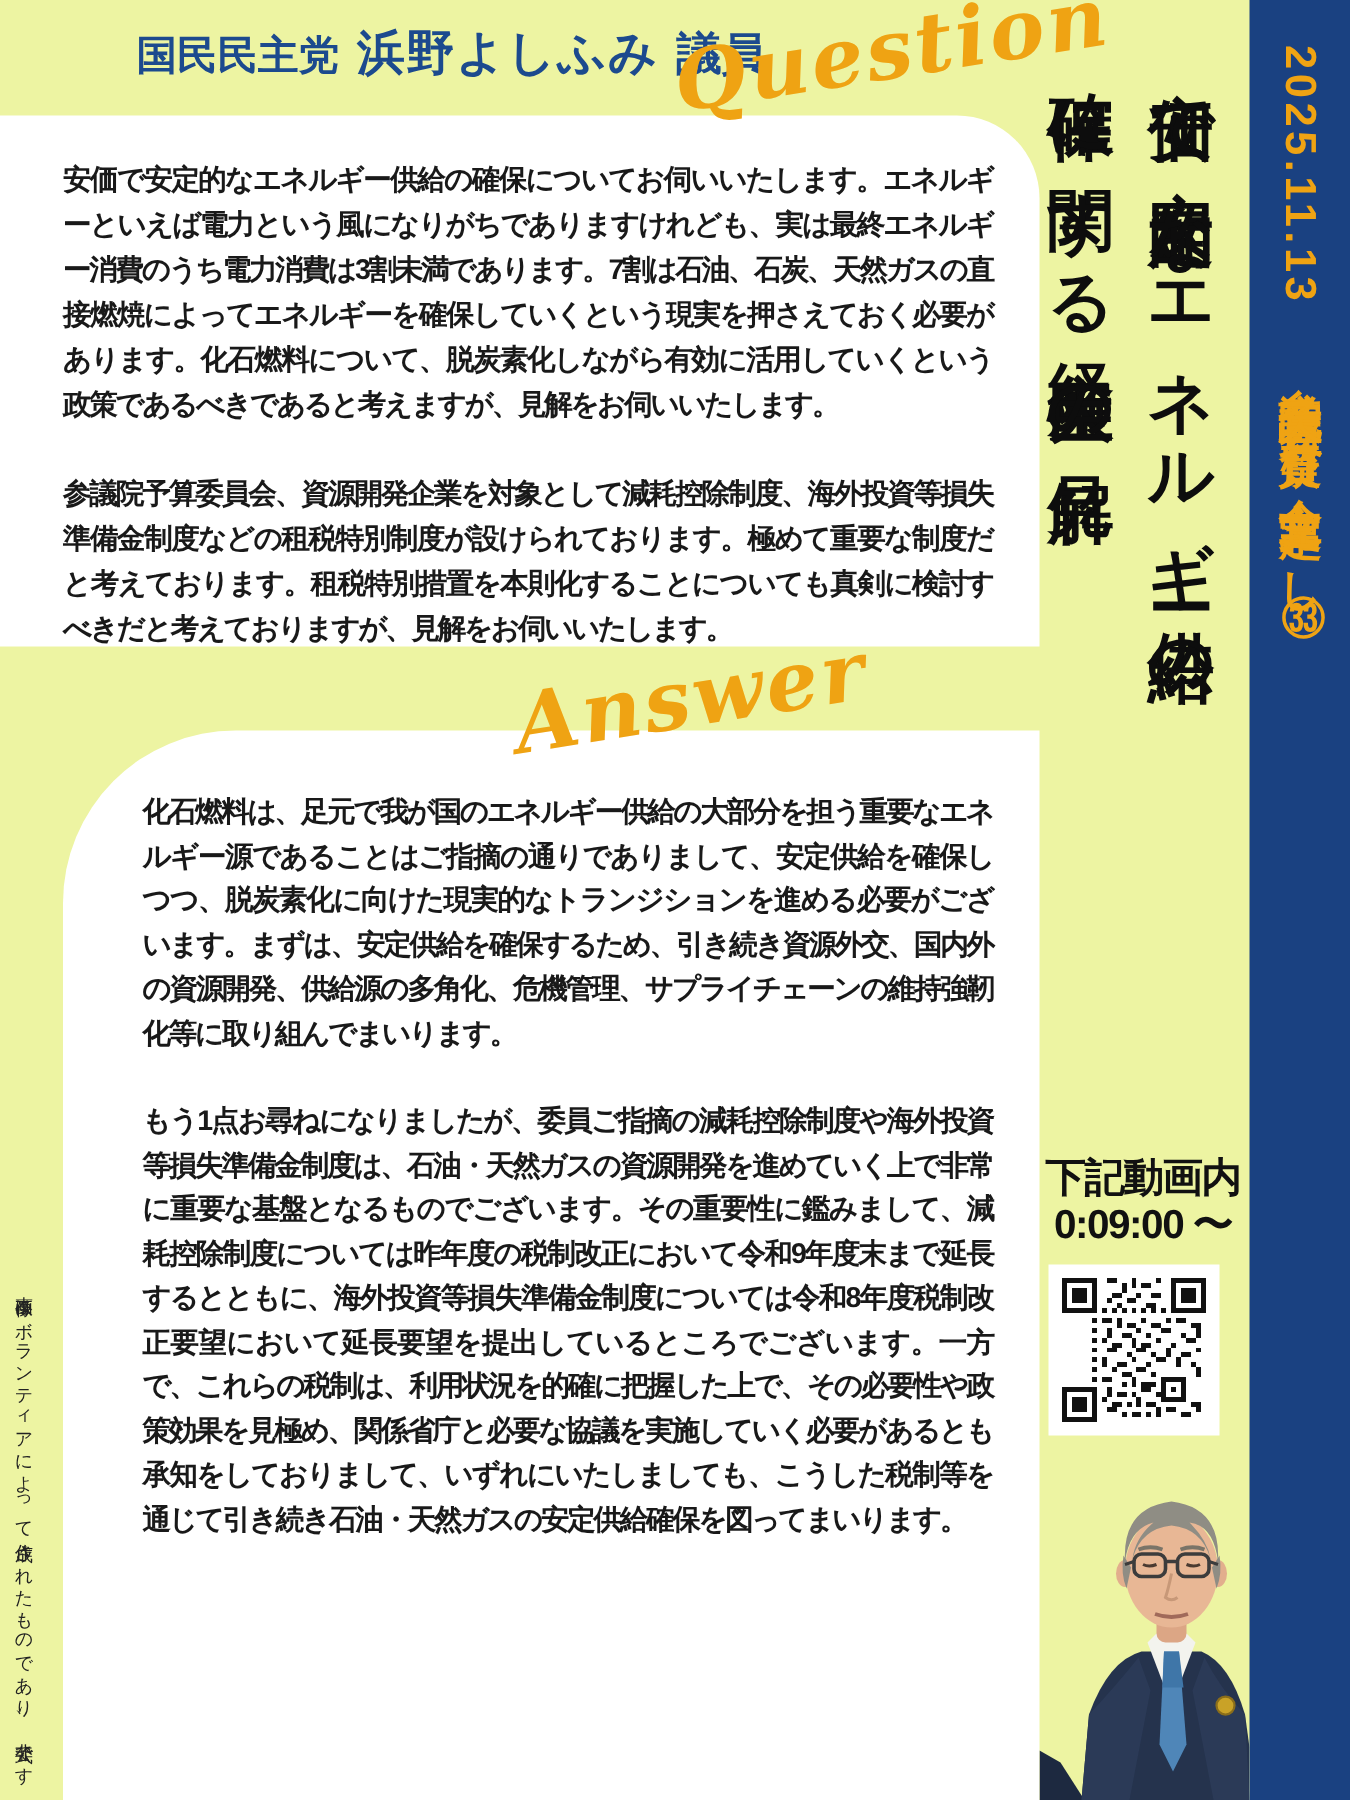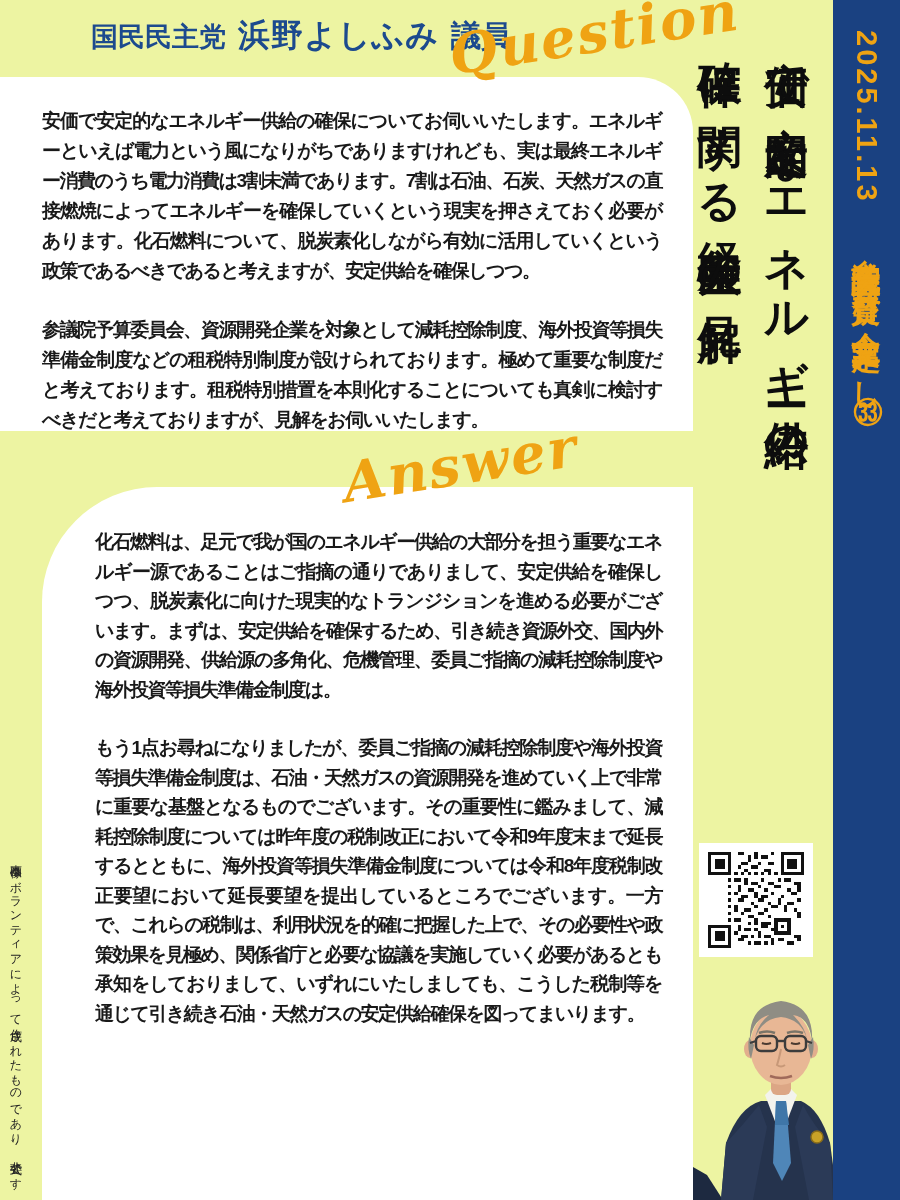--- a/index.html
+++ b/index.html
@@ -107,41 +107,45 @@
 
   <div class="q-header">
     <span class="party">国民民主党</span>
     <span class="name">浜野よしふみ</span>
     <span class="role">議員</span>
   </div>
   <div class="script question">Question</div>
 
   <div class="q-box">
     <div class="q-text">
-      <p>安価で安定的なエネルギー供給の確保についてお伺いいたします。エネルギーといえば電力という風になりがちでありますけれども、実は最終エネルギー消費のうち電力消費は3割未満であります。7割は石油、石炭、天然ガスの直接燃焼によってエネルギーを確保していくという現実を押さえておく必要があります。化石燃料について、脱炭素化しながら有効に活用していくという政策であるべきであると考えますが、安定供給を確保しつつ。</p>
+      <p>安価で安定的なエネルギー供給の確保についてお伺いいたします。エネルギーといえば電力という風になりがちでありますけれども、実は最終エネルギー消費のうち電力消費は3割未満であります。7割は石油、石炭、天然ガスの直接燃焼によってエネルギーを確保していくという現実を押さえておく必要があります。化石燃料について、脱炭素化しながら有効に活用していくという政策であるべきであると考えますが、見解をお伺いいたします。</p>
       <p>参議院予算委員会、資源開発企業を対象として減耗控除制度、海外投資等損失準備金制度などの租税特別制度が設けられております。極めて重要な制度だと考えております。租税特別措置を本則化することについても真剣に検討すべきだと考えておりますが、見解をお伺いいたします。</p>
     </div>
   </div>
 
   <div class="script answer">Answer</div>
 
   <div class="a-box">
     <div class="a-text">
-      <p>化石燃料は、足元で我が国のエネルギー供給の大部分を担う重要なエネルギー源であることはご指摘の通りでありまして、安定供給を確保しつつ、脱炭素化に向けた現実的なトランジションを進める必要がございます。まずは、安定供給を確保するため、引き続き資源外交、国内外の資源開発、供給源の多角化、危機管理、委員ご指摘の減耗控除制度や海外投資等損失準備金制度は。</p>
+      <p>化石燃料は、足元で我が国のエネルギー供給の大部分を担う重要なエネルギー源であることはご指摘の通りでありまして、安定供給を確保しつつ、脱炭素化に向けた現実的なトランジションを進める必要がございます。まずは、安定供給を確保するため、引き続き資源外交、国内外の資源開発、供給源の多角化、危機管理、サプライチェーンの維持強靭化等に取り組んでまいります。</p>
       <p>もう1点お尋ねになりましたが、委員ご指摘の減耗控除制度や海外投資等損失準備金制度は、石油・天然ガスの資源開発を進めていく上で非常に重要な基盤となるものでございます。その重要性に鑑みまして、減耗控除制度については昨年度の税制改正において令和9年度末まで延長するとともに、海外投資等損失準備金制度については令和8年度税制改正要望において延長要望を提出しているところでございます。一方で、これらの税制は、利用状況を的確に把握した上で、その必要性や政策効果を見極め、関係省庁と必要な協議を実施していく必要があるとも承知をしておりまして、いずれにいたしましても、こうした税制等を通じて引き続き石油・天然ガスの安定供給確保を図ってまいります。</p>
     </div>
   </div>
 
   <div class="disclaimer">本画像はボランティアによって作成されたものであり、非公式です</div>
 
   <div class="side-title">
     <div>安価で安定的なエネルギー供給の</div>
     <div>確保に関する経産大臣の見解</div>
   </div>
 
+  <div class="video-note">
+    <div>下記動画内</div>
+    <div>0:09:00 〜</div>
+  </div>
 
   <div class="qr-box">
     <svg width="96" height="96" viewBox="0 0 29 29" shape-rendering="crispEdges">
       <rect x="0" y="0" width="29" height="29" fill="#ffffff"></rect>
       <g fill="#111111">
 
         <rect x="0" y="0" width="7" height="7"></rect>
           <rect x="1" y="1" width="5" height="5" fill="#fff"></rect>
           <rect x="2" y="2" width="3" height="3"></rect>
         <rect x="22" y="0" width="7" height="7"></rect>

